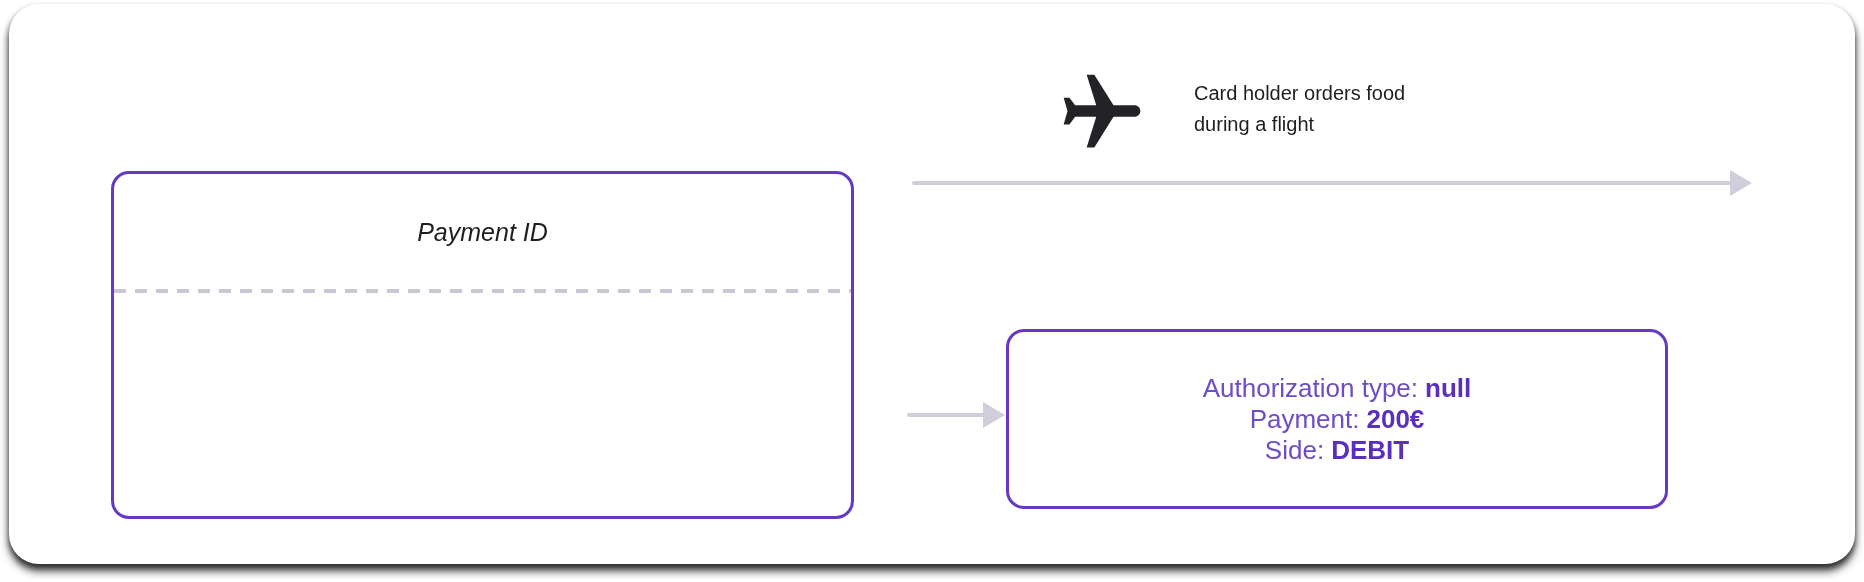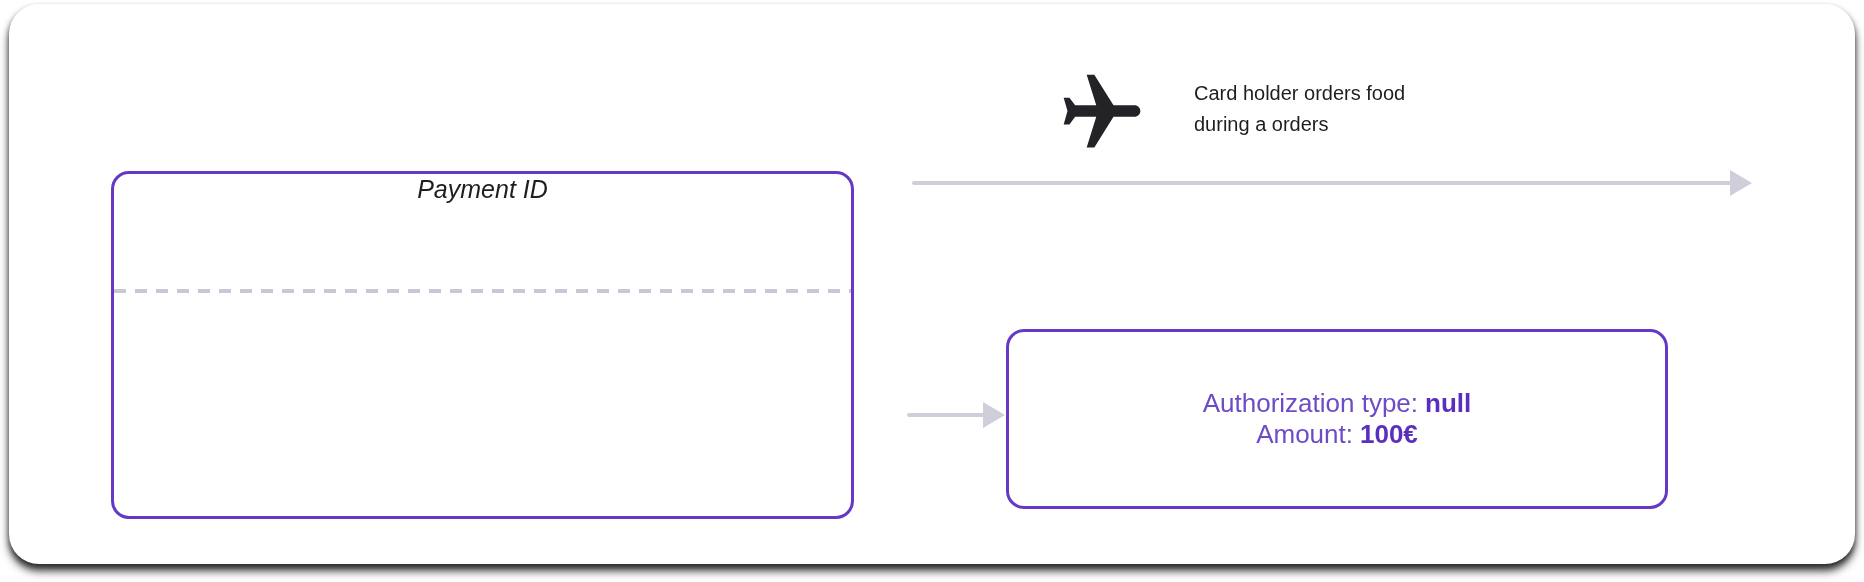--- a/index.html
+++ b/index.html
@@ -21,21 +21,21 @@
     background:#ffffff;border-radius:30px;
     box-shadow:0 7px 9px rgba(12,12,16,0.78), 0 3px 5px rgba(12,12,16,0.45);
   }
   
   .ids-box{
     position:absolute;left:102px;top:167px;width:743px;height:348px;
     border:3px solid var(--accent-purple);border-radius:18px;background:#ffffff;
     display:flex;flex-direction:column;
   }
   .ids-section{
-    display:flex;flex-direction:column;align-items:center;
+    display:flex;justify-content:center;align-items:center;
     text-align:center;
   }
   .ids-section.payment{height:115px;}
   .ids-section.transaction{flex:1;padding-top:24px;}
   .id-label{font-style:italic;font-size:25px;line-height:30px;color:var(--ink);}
   .id-value{font-size:25px;line-height:30px;letter-spacing:0.3px;color:var(--ink);}
   .ids-section.transaction .id-label,
   .ids-section.transaction .id-value{line-height:31px;}
   .dashed-divider{
     height:4px;width:100%;
@@ -80,32 +80,35 @@
       </div>
       <div class="dashed-divider"></div>
     </div>
 
     <svg class="plane" viewBox="0 0 24 24" aria-hidden="true">
       <path transform="rotate(90 12 12)" d="M21 16v-2l-8-5V3.5C13 2.67 12.33 2 11.5 2S10 2.67 10 3.5V9l-8 5v2l8-2.5V19l-2 1.5V22l3.5-1 3.5 1v-1.5L13 19v-5.5l8 2.5z"></path>
     </svg>
 
     <div class="caption">
       <div>Card holder orders food</div>
-      <div>during a orders</div>
+      <div>during a flight</div>
     </div>
 
     <div class="arrow-line flight-arrow-line"></div>
     <div class="arrow-head flight-arrow-head"></div>
 
     <div class="arrow-line booking-arrow-line"></div>
     <div class="arrow-head booking-arrow-head"></div>
 
     <div class="details-box">
       <div class="detail-row">
         <span>Authorization type:</span><span class="value">null</span>
       </div>
       <div class="detail-row">
-        <span>Amount:</span><span class="value">100€</span>
+        <span>Payment:</span><span class="value">200€</span>
+      </div>
+      <div class="detail-row">
+        <span>Side:</span><span class="value">DEBIT</span>
       </div>
     </div>
 
   </div>
 </div>
 
 </body></html>

